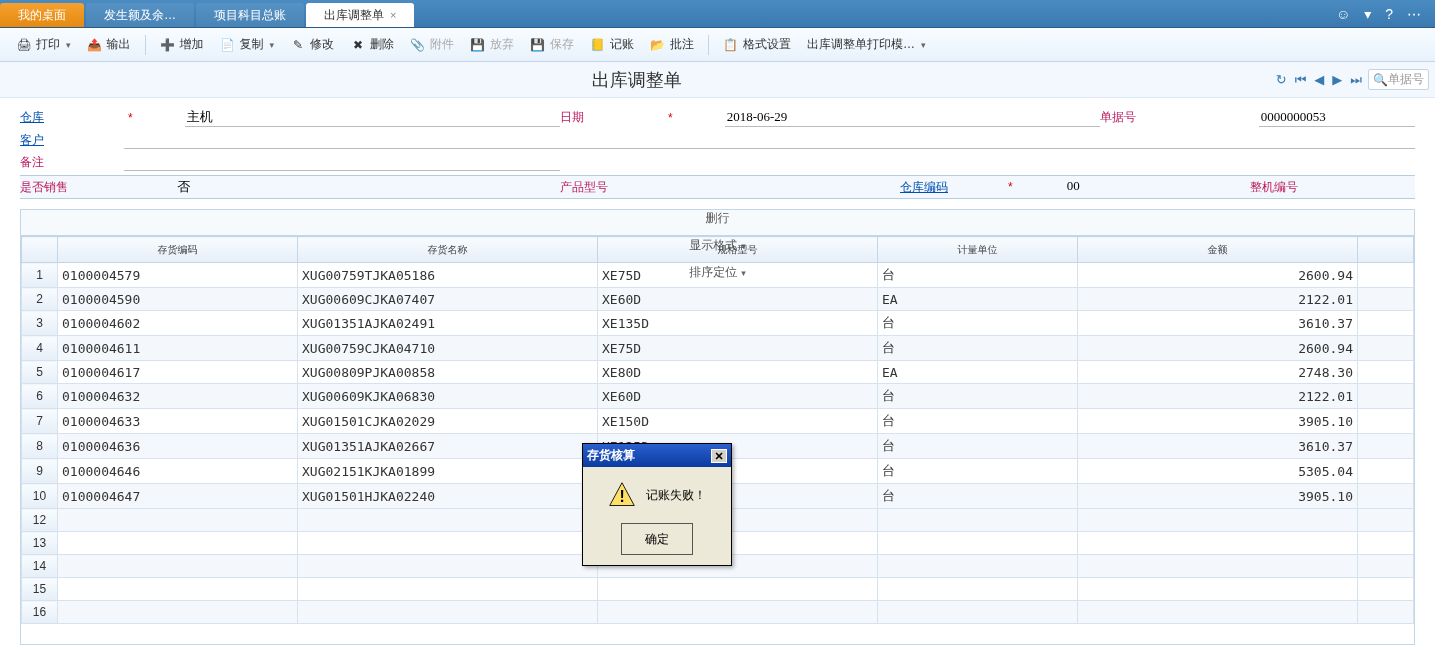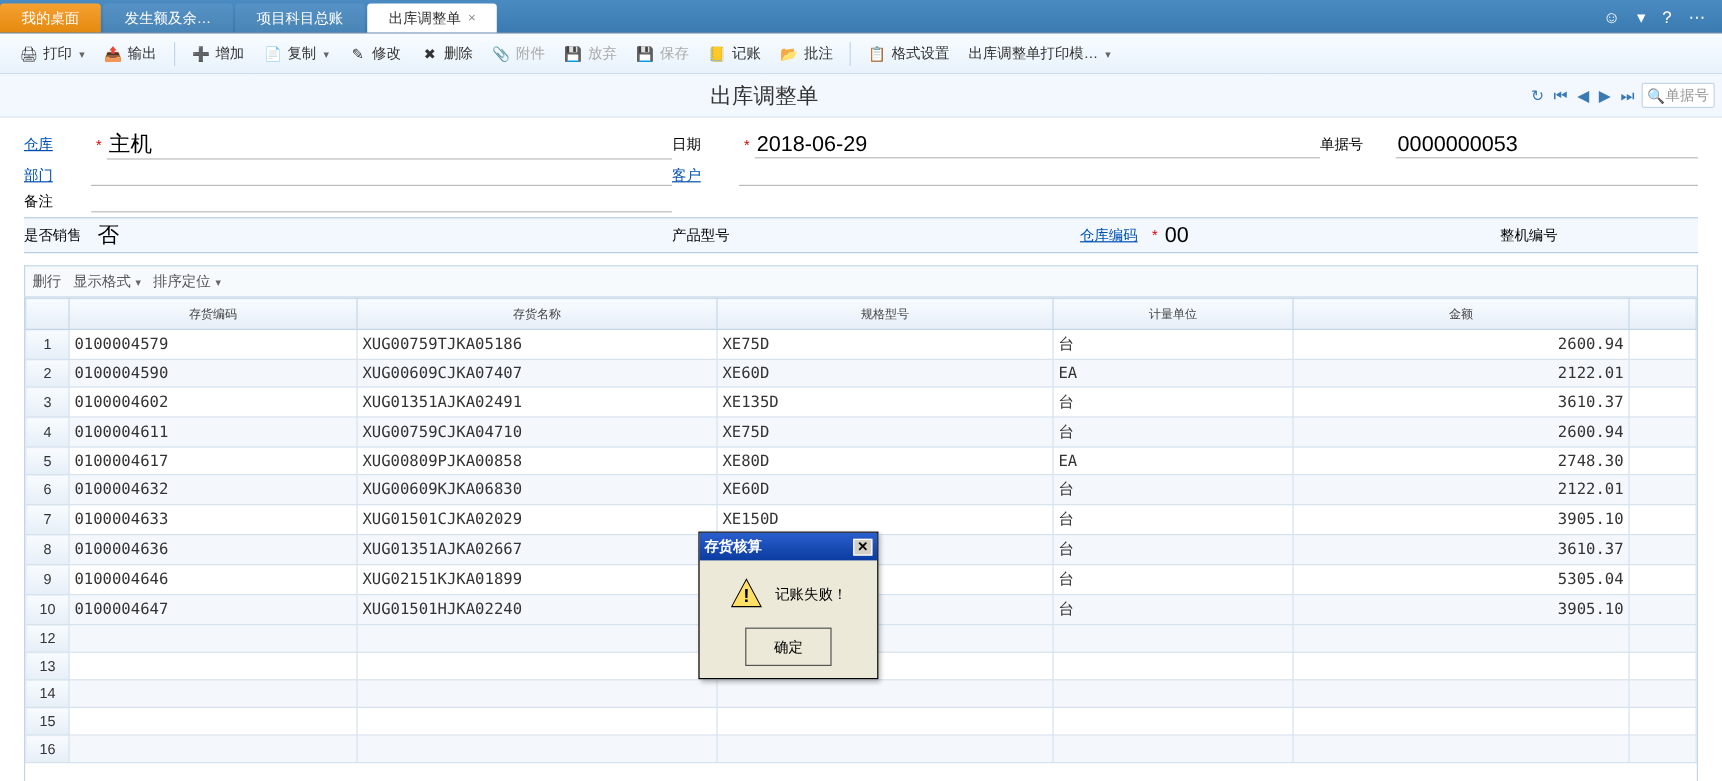--- a/index.html
+++ b/index.html
@@ -22,32 +22,32 @@
 .tb-dd { color: #666; font-size: 9px; margin-left: 2px; }
 
 .page-title-bar { height: 36px; background: #f2f8fe; border-bottom: 1px solid #dce8f4; display: flex; align-items: center; position: relative; }
 .page-title { flex: 1; text-align: center; font-size: 18px; color: #333; font-weight: normal; }
 .nav-controls { display: flex; align-items: center; gap: 4px; padding-right: 6px; }
 .nav-btn { color: #3a7ab0; font-size: 13px; cursor: pointer; padding: 2px; }
 .search-btn { display: flex; align-items: center; border: 1px solid #c3d6e8; border-radius: 2px; padding: 1px 4px; background: #fff; color: #999; }
 
 .form-area { padding: 10px 20px 6px 20px; background: #fff; }
 .form-row { display: flex; margin-bottom: 4px; }
-.form-cell { display: flex; align-items: center; }
+.form-cell { display: flex; align-items: center; gap: 48px; }
 .form-cell.c1 { width: 540px; }
 .form-cell.c2 { width: 540px; }
 .form-cell.c3 { flex: 1; }
 .form-label { color: #0050b0; font-size: 12px; min-width: 56px; text-decoration: underline; }
-.form-label.nolink { text-decoration: none; color: #000000; }
+.form-label.nolink { text-decoration: none; color: #be185d; }
 .req { color: #d00; margin: 0 4px; }
-.form-value { border-bottom: 1px solid #bbb; flex: 1; min-height: 18px; padding: 0 2px; font-family: Liberation Sans, sans-serif; font-size: 18px; }
+.form-value { border-bottom: 1px solid #bbb; flex: 1; min-height: 18px; padding: 0 2px; font-family: Liberation Serif, serif; font-size: 13px; }
 .form-row.last { border: 1px solid #b5cde0; border-left: none; border-right: none; background: #f2f8fe; padding: 2px 0; margin-top: 4px; }
 .form-row.last .form-value { border-bottom: none; }
 
-.table-toolbar { height: 26px; background: #f7fafd; border: 1px solid #c3d6e8; border-bottom: none; display: flex; align-items: center; padding: 0 6px; gap: 10px; margin: 0 20px; }
+.table-toolbar { height: 26px; background: #f7fafd; border: 1px solid #c3d6e8; border-bottom: none; display: flex; align-items: center; padding: 0 6px; gap: 10px; margin: 0 20px; flex-direction: column; }
 .tt-item { color: #555; cursor: pointer; font-size: 12px; display: flex; align-items: center; gap: 2px; }
 
 .table-wrap { margin: 0 20px; border: 1px solid #c3d6e8; overflow: auto; height: 410px; }
 table { border-collapse: collapse; width: 100%; table-layout: fixed; }
 th { background: linear-gradient(#f8fcff, #e6eef7); border: 1px solid #c3d6e8; padding: 4px; font-weight: normal; color: #444; height: 26px; font-size: 10px; }
 td { border: 1px solid #d6e2ee; padding: 3px 4px; height: 23px; font-family: monospace; font-size: 13px; color: #333; }
 td.rn { background: linear-gradient(#f8fcff, #e6eef7); text-align: center; font-family: inherit; font-size: 12px; }
 td.num { text-align: right; }
 tr.alt td:not(.rn) { background: #f4f8fc; }
 
@@ -155,24 +155,20 @@
         <span class="form-value">主机</span>
       </div>
     <div class="form-cell c2">
         <span class="form-label nolink">日期</span>
         <span class="req">*</span>
         <span class="form-value">2018-06-29</span>
       </div>
     <div class="form-cell c3"><span class="form-label nolink">单据号</span>&nbsp;&nbsp;<span class="form-value">0000000053</span></div>
   </div>
   <div class="form-row">
-    <div class="form-cell c2">
-        <span class="form-label">部门</span>
-        <span class="form-value"></span>
-      </div>
     <div class="form-cell c3">
         <span class="form-label">客户</span>
         <span class="form-value"></span>
       </div>
   </div>
   <div class="form-row">
     <div class="form-cell c2">
         <span class="form-label nolink">备注</span>
         <span class="form-value"></span>
       </div>

